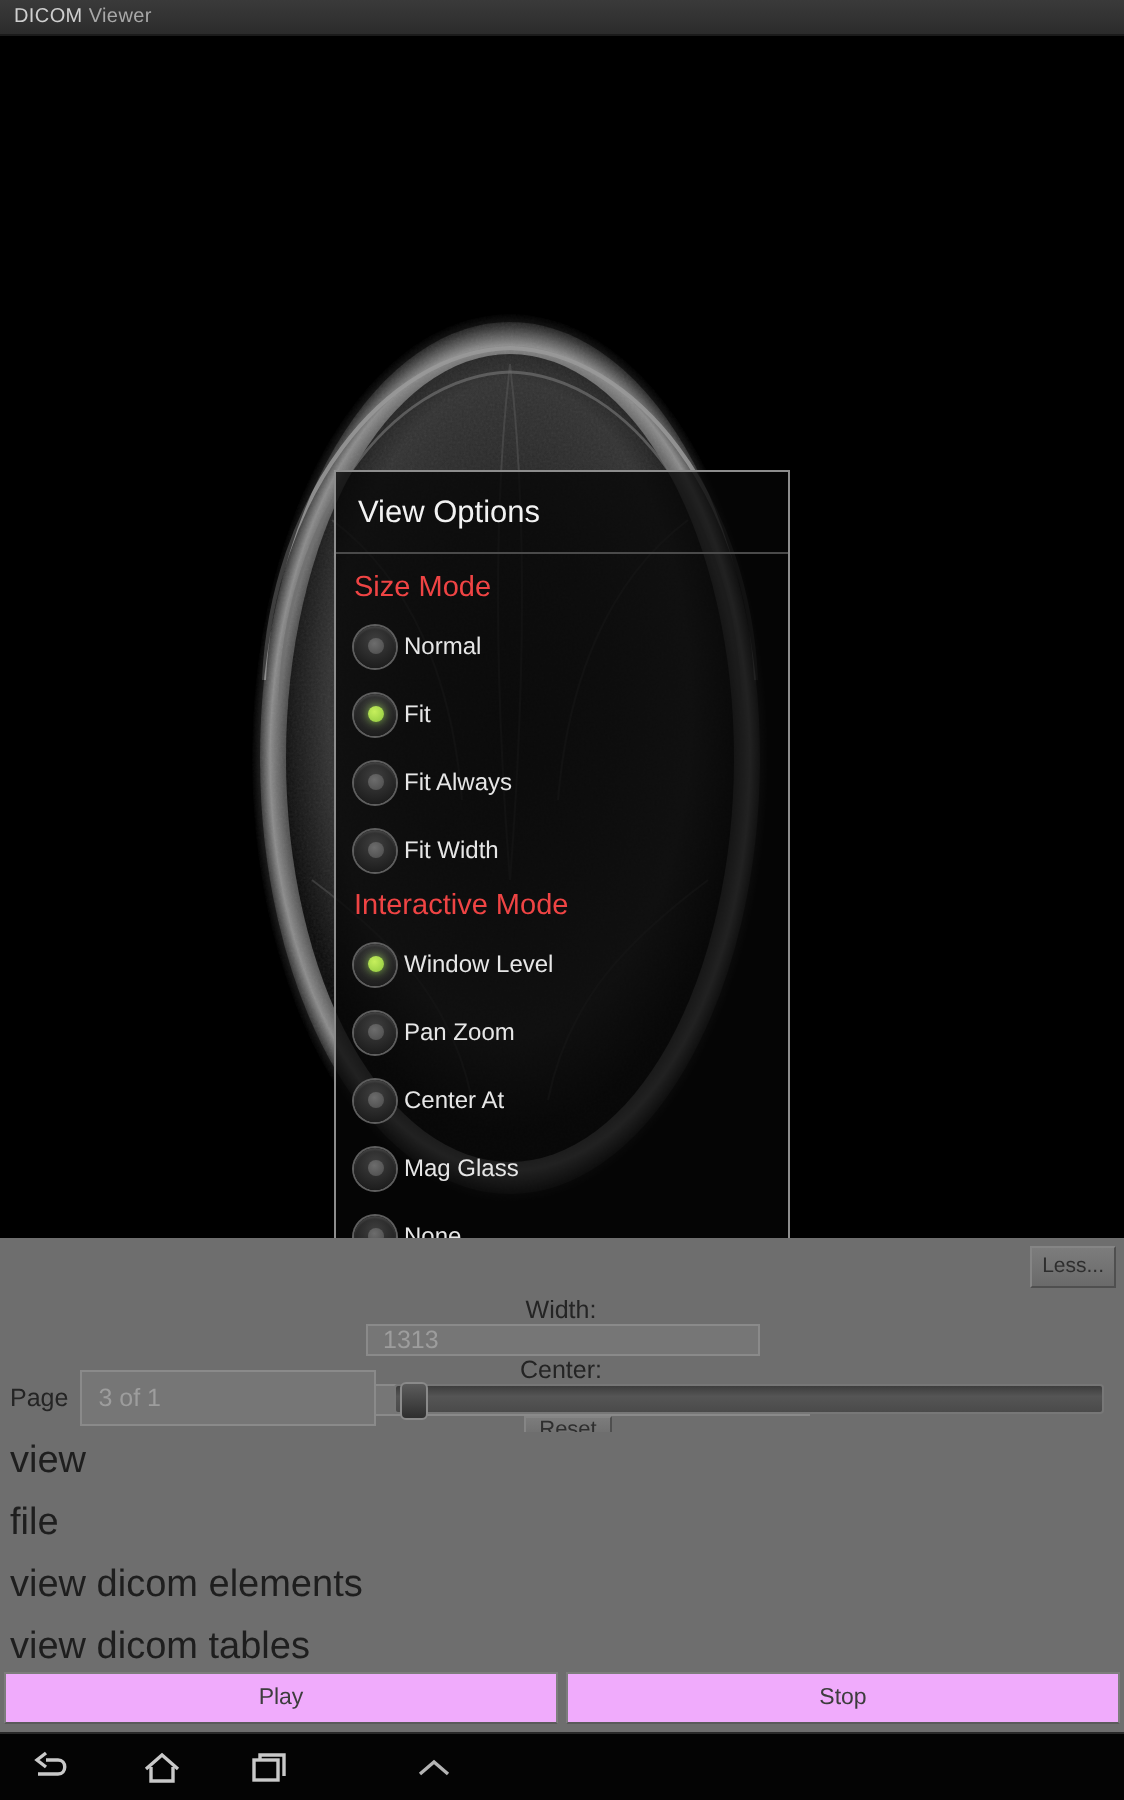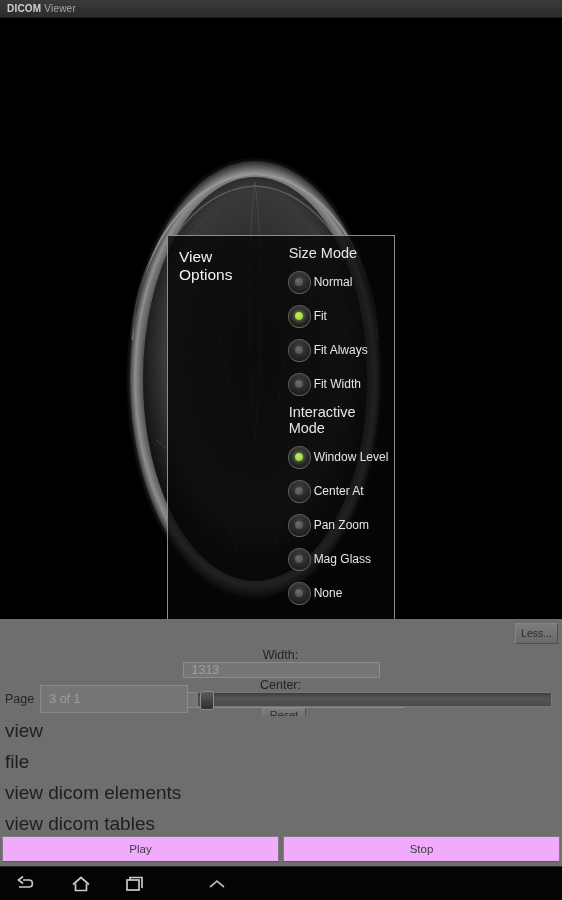--- a/index.html
+++ b/index.html
@@ -14,48 +14,48 @@
   
   .titlebar {
     position: absolute; left: 0; top: 0; width: 562px; height: 18px;
     background: linear-gradient(to bottom, #3a3a3a 0%, #333333 50%, #2b2b2b 100%);
     border-bottom: 1px solid #1a1a1a;
     display: flex; align-items: center;
   }
   .titlebar .title {
     font-size: 10px; color: #a8a8a8; padding-left: 7px; letter-spacing: .2px;
   }
-  .titlebar .title b { color: #cfcfcf; font-weight: bold; text-align: center; }
+  .titlebar .title b { color: #cfcfcf; font-weight: normal; text-align: center; }
 
   
   .viewport {
     position: absolute; left: 0; top: 19px; width: 562px; height: 600px;
     background: #000; overflow: hidden;
   }
   .mri-wrap {
     position: absolute; left: 96px; top: 121px; width: 318px; height: 478px;
     overflow: hidden;
   }
   .mri { position: absolute; left: 0; top: 0; width: 318px; height: 478px; }
 
   
   .dialog {
     position: absolute; left: 167px; top: 216px; width: 228px; height: 434px;
     border: 1px solid #8d8d8d;
     background: rgba(6,6,6,0.80);
-    display: flex; flex-direction: row;
+    display: flex; flex-direction: column;
   }
   .dlg-title {
     font-size: 15.5px; color: #f2f2f2; padding: 12px 11px 10px 11px;
     border-bottom: 1px solid #4a4a4a;
     font-weight: normal;
   }
   .dlg-body { flex: 1 1 auto; padding: 6px 0 0 0; overflow: hidden; }
   .grp-head {
-    font-size: 14.5px; color: #e5e5e5; padding: 3px 0 4px 9px;
+    font-size: 14.5px; color: #ef4444; padding: 3px 0 4px 9px;
   }
   .radio-row {
     display: flex; align-items: center; height: 34px; padding-left: 9px;
   }
   .radio {
     position: relative; width: 21px; height: 21px; border-radius: 50%;
     background: radial-gradient(circle at 50% 35%, #3f3f3f 0%, #262626 58%, #141414 100%);
     box-shadow: 0 0 0 1px #5e5e5e, inset 0 1px 1px rgba(255,255,255,.10);
     flex: 0 0 auto;
   }
@@ -248,27 +248,27 @@
         <div class="radio-row">
           <span class="radio on">
               <i></i>
             </span>
           <span class="radio-label">Window Level</span>
         </div>
         <div class="radio-row">
           <span class="radio">
               <i></i>
             </span>
+          <span class="radio-label">Pan Zoom</span>
+        </div>
+        <div class="radio-row">
+          <span class="radio">
+              <i></i>
+            </span>
           <span class="radio-label">Center At</span>
-        </div>
-        <div class="radio-row">
-          <span class="radio">
-              <i></i>
-            </span>
-          <span class="radio-label">Pan Zoom</span>
         </div>
         <div class="radio-row">
           <span class="radio">
               <i></i>
             </span>
           <span class="radio-label">Mag Glass</span>
         </div>
         <div class="radio-row">
           <span class="radio">
               <i></i>

